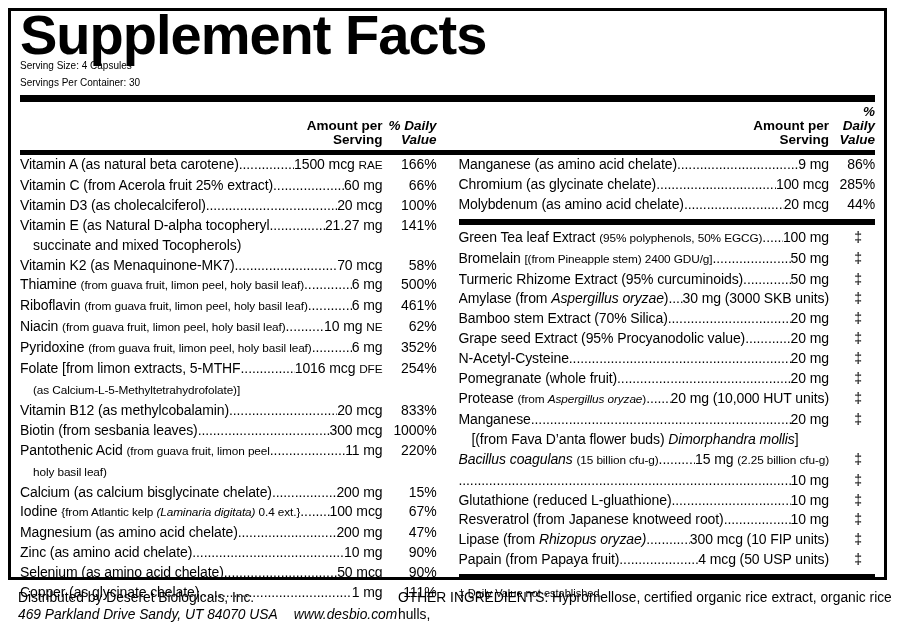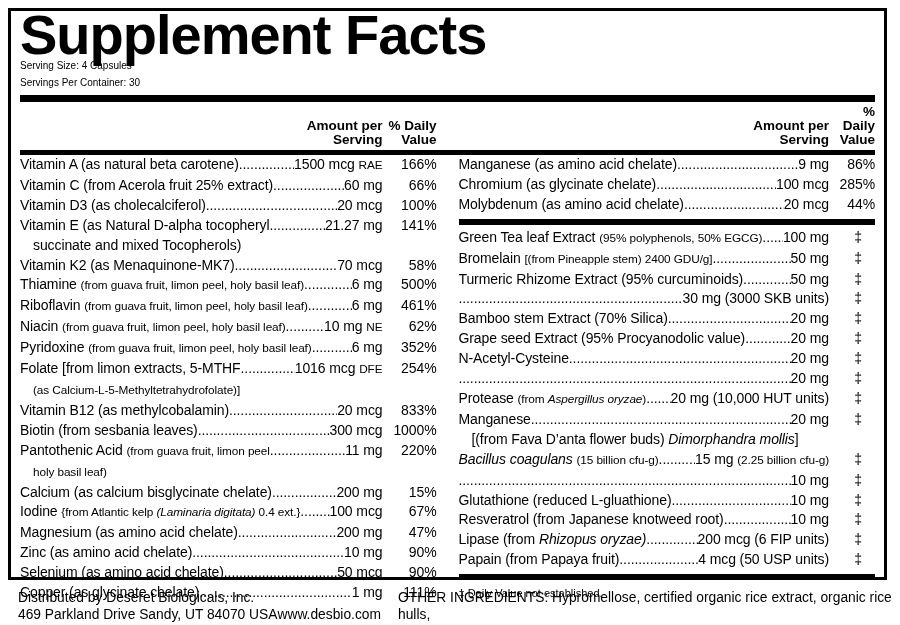--- a/index.html
+++ b/index.html
@@ -9,40 +9,40 @@
   .title{font-size:56px;line-height:46px;font-weight:bold;letter-spacing:-1px;margin-top:1px;}
   .serving{font-size:10px;line-height:16.5px;font-weight:bold;font-weight:normal;}
   .serving{font-weight:normal;}
   .bar1{height:7px;background:#000;margin-top:4px;}
   .bar2{height:5px;background:#000;}
   .headrow{display:flex;gap:22px;}
   .colhead{flex:1;min-width:0;display:flex;align-items:flex-end;padding:3px 0 3px;}
   .colhead .sp{flex:1 1 0;}
   .hgrp{font-weight:bold;font-size:13.5px;line-height:14px;text-align:right;}
   .h-amt{flex:0 0 auto;margin-left:11px;}
-  .h-dv{flex:0 0 54px;}
+  .h-dv{flex:0 0 54px;font-style:italic;}
   .col-right .h-dv{flex:0 0 46px;}
   .cols{display:flex;gap:22px;}
   .col{flex:1;min-width:0;}
   .row{display:flex;align-items:baseline;font-size:14px;line-height:19.9px;white-space:nowrap;letter-spacing:-0.1px;}
   .row .nm{flex:0 1 auto;min-width:0;overflow:hidden;}
   .row .dots{flex:1 1 0;min-width:4px;overflow:hidden;}
   .row .fill{flex:1 1 0;}
   .row .amt{flex:0 0 auto;}
   .row .dv{flex:0 0 54px;text-align:right;}
   .col-right .row .dv{flex:0 0 46px;}
   .col-right .row .dv.dag{text-align:right;padding-right:13px;box-sizing:border-box;}
   .row.cont{padding-left:13px;}
   .sm{font-size:11.8px;}
   .it{font-style:italic;}
   .rowbar{height:6px;background:#000;margin:4px 0 3px;}
   .footnote{font-size:11px;line-height:17px;padding-top:2px;}
   .footer{position:absolute;left:8px;top:589px;width:884px;display:flex;font-size:13.8px;line-height:17px;}
   .footer-left{width:390px;padding-left:10px;box-sizing:border-box;flex:0 0 auto;}
-  .fl2{display:flex;}
+  .fl2{display:flex;gap:16px;font-style:italic;}
   .footer-right{flex:1 1 auto;min-width:0;}
   .fr2{display:flex;justify-content:space-between;}
 </style>
 </head>
 <body>
 
 <div class="page">
   <div class="box">
     <div class="title">Supplement Facts</div>
     <div class="serving">Serving Size: 4 Capsules</div>
@@ -237,20 +237,21 @@
               <span class="amt"><span>50 mg</span></span>
               <span class="dv dag">‡</span>
             </div>
             <div class="row">
               <span class="nm"><span>Turmeric Rhizome Extract (95% curcuminoids)</span></span>
               <span class="dots">........................................................................................................................</span>
               <span class="amt"><span>50 mg</span></span>
               <span class="dv dag">‡</span>
             </div>
             <div class="row">
+              <span class="nm"><span>Amylase (from </span><span class="it">Aspergillus oryzae</span><span>)</span></span>
               <span class="dots">........................................................................................................................</span>
               <span class="amt"><span>30 mg (3000 SKB units)</span></span>
               <span class="dv dag">‡</span>
             </div>
             <div class="row">
               <span class="nm"><span>Bamboo stem Extract (70% Silica) </span></span>
               <span class="dots">........................................................................................................................</span>
               <span class="amt"><span>20 mg</span></span>
               <span class="dv dag">‡</span>
             </div>
@@ -260,20 +261,21 @@
               <span class="amt"><span> 20 mg</span></span>
               <span class="dv dag">‡</span>
             </div>
             <div class="row">
               <span class="nm"><span>N-Acetyl-Cysteine</span></span>
               <span class="dots">........................................................................................................................</span>
               <span class="amt"><span>20 mg</span></span>
               <span class="dv dag">‡</span>
             </div>
             <div class="row">
+              <span class="nm"><span>Pomegranate (whole fruit)</span></span>
               <span class="dots">........................................................................................................................</span>
               <span class="amt"><span>20 mg</span></span>
               <span class="dv dag">‡</span>
             </div>
             <div class="row">
               <span class="nm"><span>Protease </span><span class="sm">(from </span><span class="sm it">Aspergillus oryzae</span><span class="sm">)</span></span>
               <span class="dots">........................................................................................................................</span>
               <span class="amt"><span>20 mg (10,000 HUT units)</span></span>
               <span class="dv dag">‡</span>
             </div>
@@ -306,21 +308,21 @@
             </div>
             <div class="row">
               <span class="nm"><span>Resveratrol (from Japanese knotweed root)</span></span>
               <span class="dots">........................................................................................................................</span>
               <span class="amt"><span>10 mg</span></span>
               <span class="dv dag">‡</span>
             </div>
             <div class="row">
               <span class="nm"><span>Lipase (from </span><span class="it">Rhizopus oryzae)</span></span>
               <span class="dots">........................................................................................................................</span>
-              <span class="amt"><span>200 mcg (6 FIP units)</span></span>
+              <span class="amt"><span>300 mcg (10 FIP units)</span></span>
               <span class="dv dag">‡</span>
             </div>
             <div class="row">
               <span class="nm"><span>Papain (from Papaya fruit)</span></span>
               <span class="dots">........................................................................................................................</span>
               <span class="amt"><span>4 mcg (50 USP units)</span></span>
               <span class="dv dag">‡</span>
             </div>
             <div class="rowbar"></div>
           </div>

